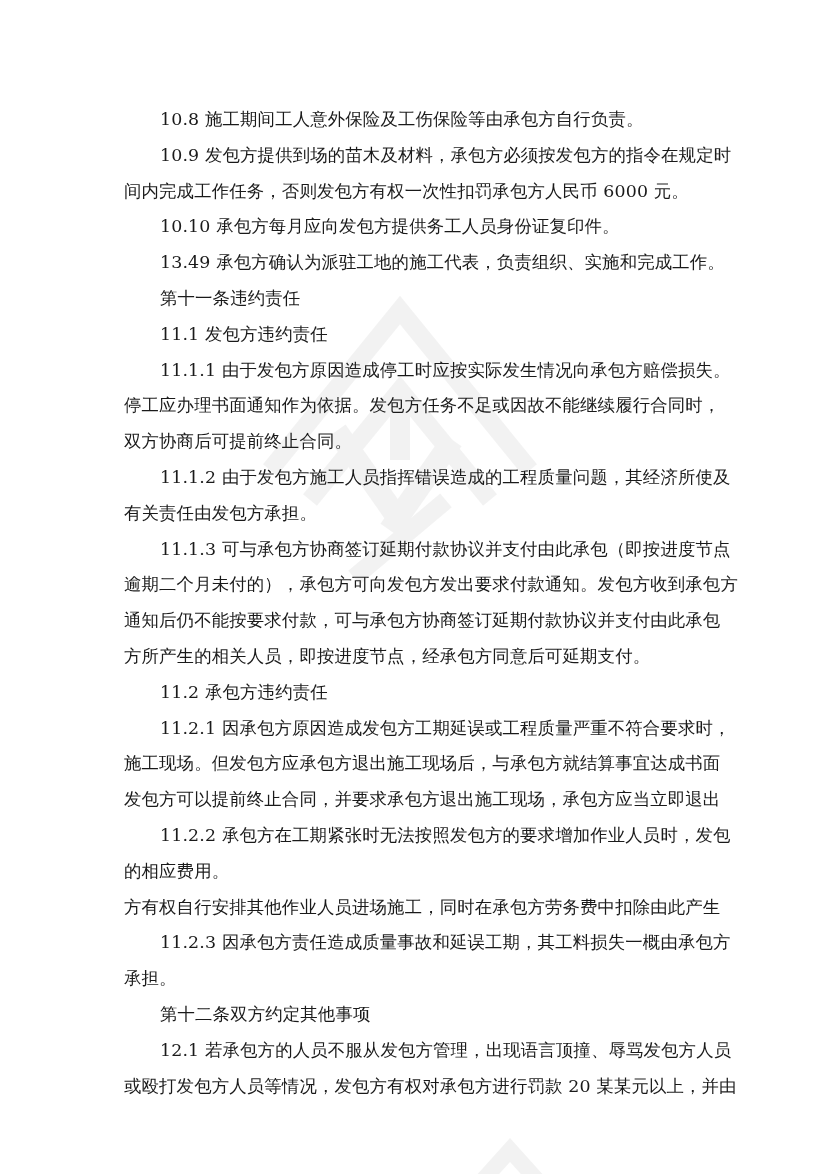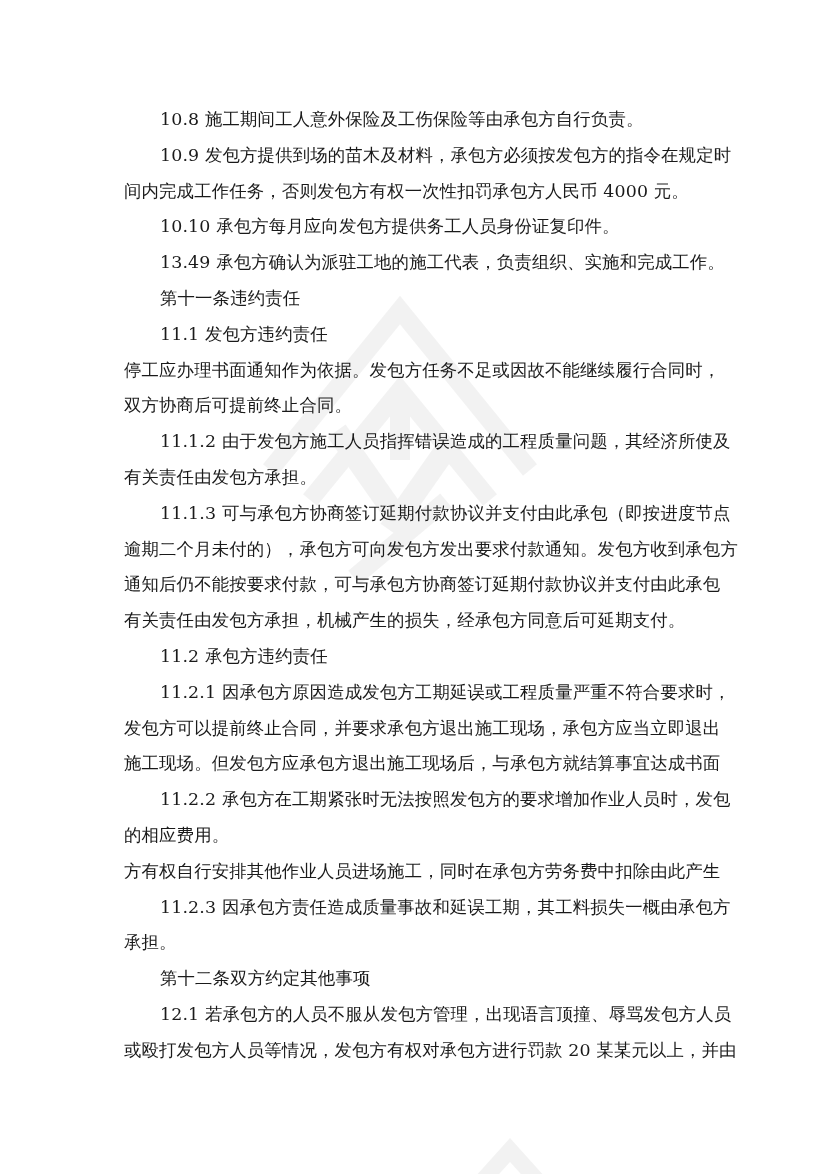--- a/index.html
+++ b/index.html
@@ -76,55 +76,56 @@
       <rect x="110" y="80" width="16" height="45" transform="rotate(35 118 102)"></rect>
     </g>
   </svg>
 
   <div class="content" id="doc-body">
       <div class="paragraph">
         <span class="line first">10.8 施工期间工人意外保险及工伤保险等由承包方自行负责。</span>
       </div>
       <div class="paragraph">
         <span class="line first">10.9 发包方提供到场的苗木及材料，承包方必须按发包方的指令在规定时</span>
-        <span class="line">间内完成工作任务，否则发包方有权一次性扣罚承包方人民币 4000 元。</span>
+        <span class="line">间内完成工作任务，否则发包方有权一次性扣罚承包方人民币 6000 元。</span>
       </div>
       <div class="paragraph">
         <span class="line first">10.10 承包方每月应向发包方提供务工人员身份证复印件。</span>
       </div>
       <div class="paragraph">
         <span class="line first">13.49 承包方确认为派驻工地的施工代表，负责组织、实施和完成工作。</span>
       </div>
       <div class="paragraph">
         <span class="line first">第十一条违约责任</span>
       </div>
       <div class="paragraph">
         <span class="line first">11.1 发包方违约责任</span>
       </div>
       <div class="paragraph">
+        <span class="line first">11.1.1 由于发包方原因造成停工时应按实际发生情况向承包方赔偿损失。</span>
         <span class="line">停工应办理书面通知作为依据。发包方任务不足或因故不能继续履行合同时，</span>
         <span class="line">双方协商后可提前终止合同。</span>
       </div>
       <div class="paragraph">
         <span class="line first">11.1.2 由于发包方施工人员指挥错误造成的工程质量问题，其经济所使及</span>
         <span class="line">有关责任由发包方承担。</span>
       </div>
       <div class="paragraph">
         <span class="line first">11.1.3 可与承包方协商签订延期付款协议并支付由此承包（即按进度节点</span>
         <span class="line">逾期二个月未付的），承包方可向发包方发出要求付款通知。发包方收到承包方</span>
         <span class="line">通知后仍不能按要求付款，可与承包方协商签订延期付款协议并支付由此承包</span>
-        <span class="line">有关责任由发包方承担，机械产生的损失，经承包方同意后可延期支付。</span>
+        <span class="line">方所产生的相关人员，即按进度节点，经承包方同意后可延期支付。</span>
       </div>
       <div class="paragraph">
         <span class="line first">11.2 承包方违约责任</span>
       </div>
       <div class="paragraph">
         <span class="line first">11.2.1 因承包方原因造成发包方工期延误或工程质量严重不符合要求时，</span>
+        <span class="line">施工现场。但发包方应承包方退出施工现场后，与承包方就结算事宜达成书面</span>
         <span class="line">发包方可以提前终止合同，并要求承包方退出施工现场，承包方应当立即退出</span>
-        <span class="line">施工现场。但发包方应承包方退出施工现场后，与承包方就结算事宜达成书面</span>
       </div>
       <div class="paragraph">
         <span class="line first">11.2.2 承包方在工期紧张时无法按照发包方的要求增加作业人员时，发包</span>
         <span class="line">的相应费用。</span>
         <span class="line">方有权自行安排其他作业人员进场施工，同时在承包方劳务费中扣除由此产生</span>
       </div>
       <div class="paragraph">
         <span class="line first">11.2.3 因承包方责任造成质量事故和延误工期，其工料损失一概由承包方</span>
         <span class="line">承担。</span>
       </div>

